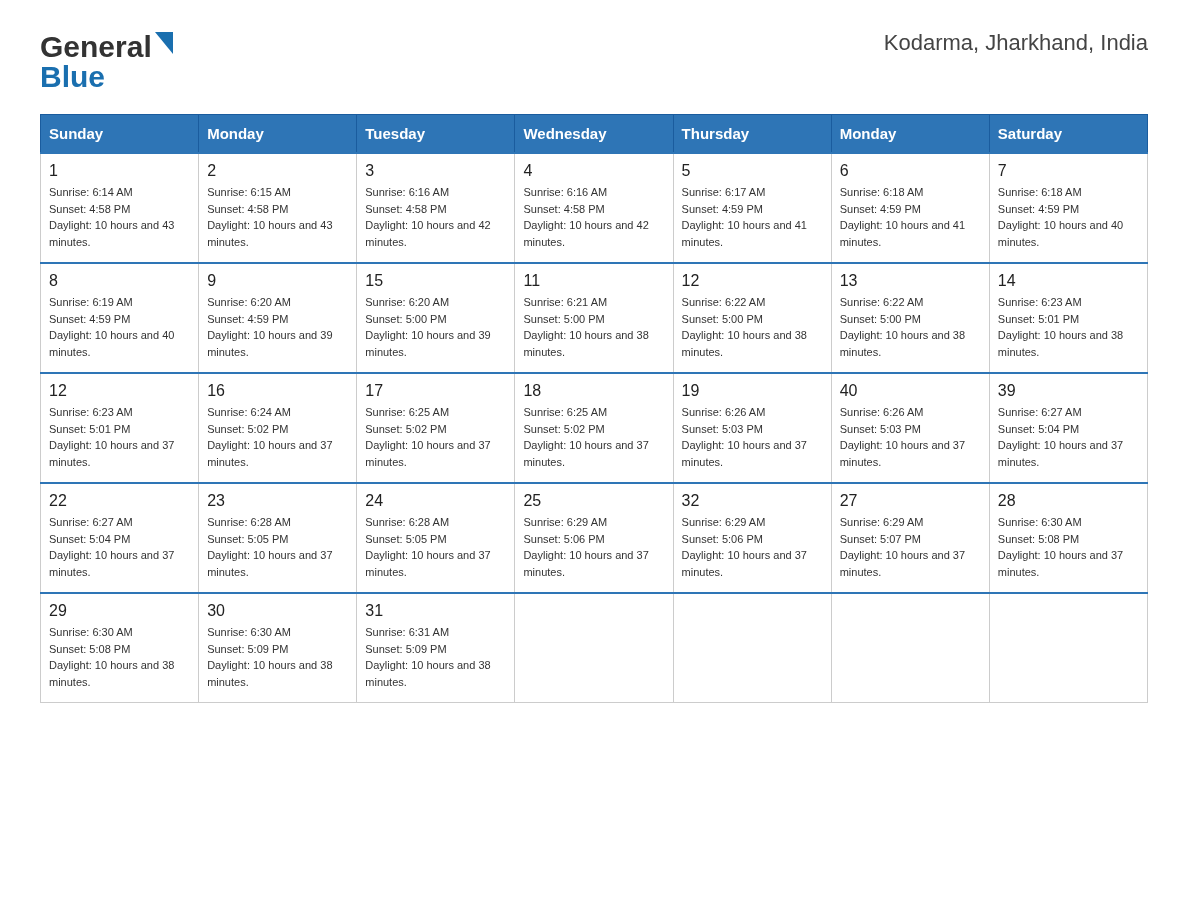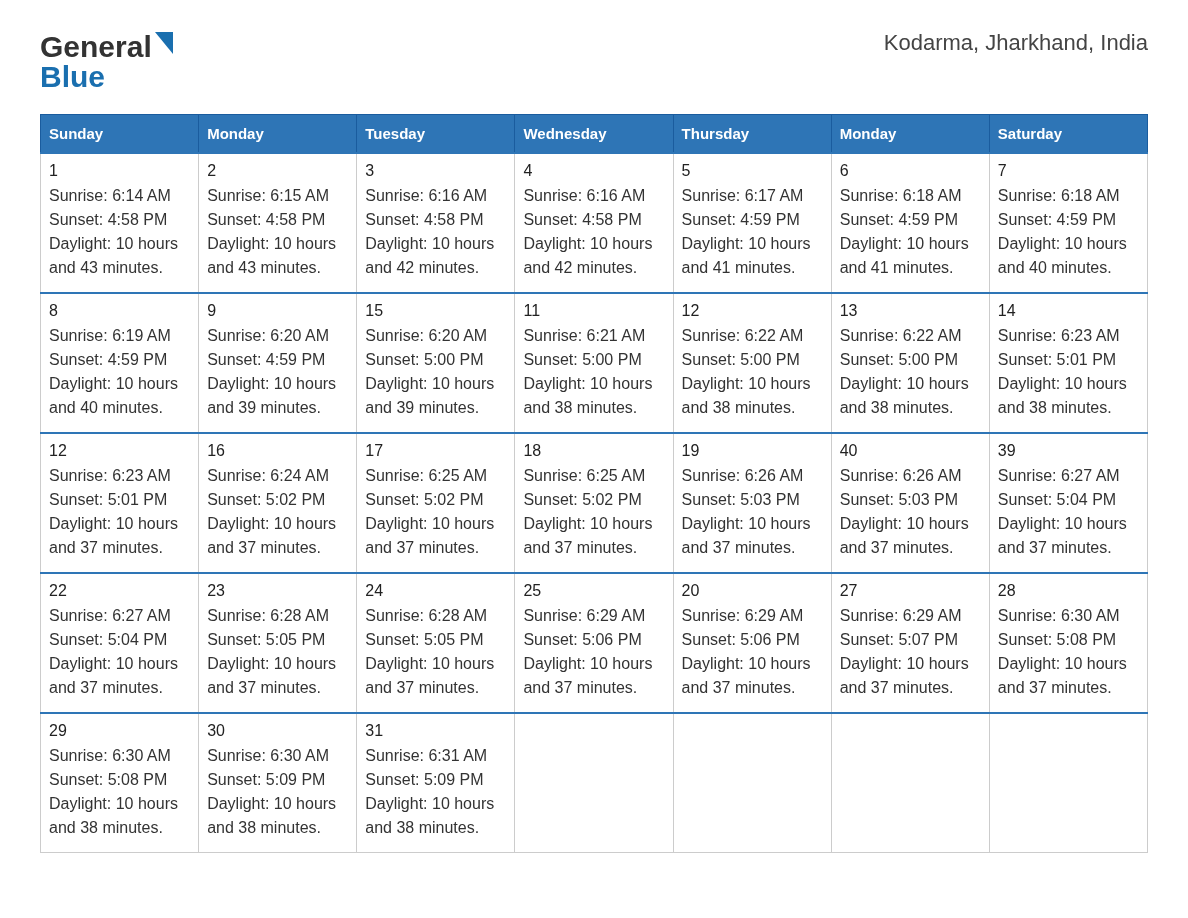--- a/index.html
+++ b/index.html
@@ -57,21 +57,21 @@
       min-height: 90px;
     }
     .calendar-table tbody tr td .day-number {
       font-size: 16px;
       font-weight: normal;
       color: #222;
       margin-bottom: 4px;
       display: block;
     }
     .calendar-table tbody tr td .day-info {
-      font-size: 16px;
+      font-size: 11px;
       color: #333;
       line-height: 1.5;
     }
     .calendar-table tbody tr:nth-child(odd) td {
       background-color: #fff;
     }
     .calendar-table tbody tr:nth-child(even) td {
       background-color: #fff;
     }
     .week-row-top td {
@@ -229,21 +229,21 @@
         </td>
         <td>
           <span class="day-number">24</span>
           <div class="day-info">Sunrise: 6:28 AM<br>Sunset: 5:05 PM<br>Daylight: 10 hours and 37 minutes.</div>
         </td>
         <td>
           <span class="day-number">25</span>
           <div class="day-info">Sunrise: 6:29 AM<br>Sunset: 5:06 PM<br>Daylight: 10 hours and 37 minutes.</div>
         </td>
         <td>
-          <span class="day-number">20</span>
+          <span class="day-number">32</span>
           <div class="day-info">Sunrise: 6:29 AM<br>Sunset: 5:06 PM<br>Daylight: 10 hours and 37 minutes.</div>
         </td>
         <td>
           <span class="day-number">27</span>
           <div class="day-info">Sunrise: 6:29 AM<br>Sunset: 5:07 PM<br>Daylight: 10 hours and 37 minutes.</div>
         </td>
         <td>
           <span class="day-number">28</span>
           <div class="day-info">Sunrise: 6:30 AM<br>Sunset: 5:08 PM<br>Daylight: 10 hours and 37 minutes.</div>
         </td>

